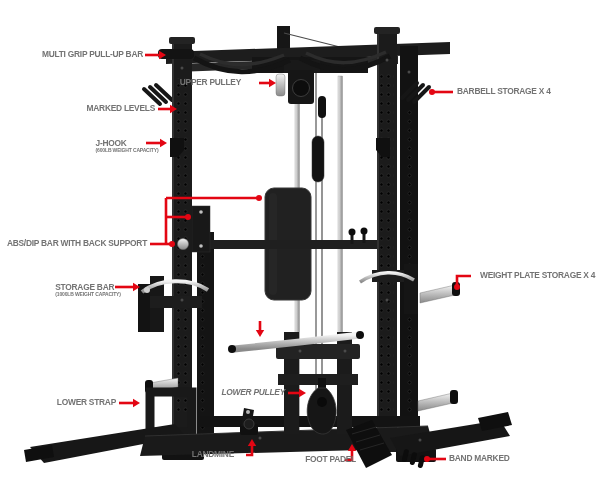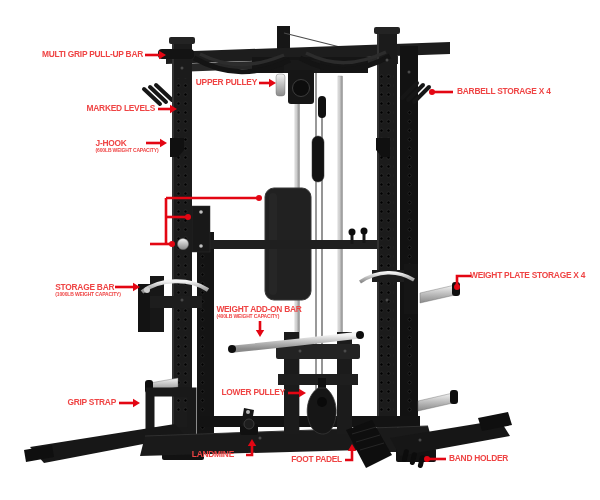--- a/index.html
+++ b/index.html
@@ -1,20 +1,20 @@
 <!DOCTYPE html>
 <html><head>
 <meta charset="utf-8">
 <style>
   html,body{margin:0;padding:0;background:#fff;}
   #stage{position:relative;width:600px;height:500px;background:#ffffff;overflow:hidden;
          font-family:"Liberation Sans",sans-serif;}
   #machine-svg,#annotation-svg{position:absolute;left:0;top:0;}
   #label-layer{position:absolute;left:0;top:0;width:600px;height:500px;}
-  .label{position:absolute;color:#ef4444;font-weight:bold;white-space:nowrap;line-height:1.12;}
+  .label{position:absolute;color:#737373;font-weight:bold;white-space:nowrap;line-height:1.12;}
   .label .main{font-size:8.4px;letter-spacing:-0.25px;display:block;}
   .label .sub{font-size:5px;letter-spacing:-0.15px;display:block;}
   .align-right{transform:translate(-100%,-50%);text-align:right;}
   .align-left{transform:translate(0,-50%);text-align:left;}
   .align-center{transform:translate(-50%,-50%);text-align:left;}
 </style>
 </head>
 <body>
 
 <div id="stage">
@@ -256,46 +256,45 @@
       <div class="label align-right" style="left: 143px; top: 55px;">
         <span class="main">MULTI GRIP PULL-UP BAR</span>
       </div>
       <div class="label align-right" style="left: 155px; top: 109px; text-align: center;">
         <span class="main">MARKED LEVELS</span>
       </div>
       <div class="label align-center" style="left: 127px; top: 146px;">
         <span class="main">J-HOOK</span>
         <span class="sub">(600LB WEIGHT CAPACITY)</span>
       </div>
+      <div class="label align-right" style="left: 147px; top: 244px;">
+        <span class="main">ABS/DIP BAR WITH BACK SUPPORT</span>
+      </div>
       <div class="label align-center" style="left: 88px; top: 290px;">
         <span class="main">STORAGE BAR</span>
         <span class="sub">(1000LB WEIGHT CAPACITY)</span>
       </div>
-      <div class="label align-right" style="left: 257px; top: 83px;">
+      <div class="label align-right" style="left: 241px; top: 83px;">
         <span class="main">UPPER PULLEY</span>
       </div>
       <div class="label align-left" style="left: 457px; top: 92px;">
         <span class="main">BARBELL STORAGE X 4</span>
       </div>
-      <div class="label align-left" style="left: 470px; top: 276px;">
+      <div class="label align-left" style="left: 480px; top: 276px;">
         <span class="main">WEIGHT PLATE STORAGE X 4</span>
       </div>
-      <div class="label align-center" style="left: 259px; top: 312px;">
-        <span class="main">WEIGHT ADD-ON BAR</span>
-        <span class="sub">(400LB WEIGHT CAPACITY)</span>
-      </div>
-      <div class="label align-right" style="left: 285px; top: 393px;">
+      <div class="label align-right" style="left: 285px; top: 393px; font-style: italic;">
         <span class="main">LOWER PULLEY</span>
       </div>
       <div class="label align-right" style="left: 116px; top: 403px;">
-        <span class="main">GRIP STRAP</span>
+        <span class="main">LOWER STRAP</span>
       </div>
       <div class="label align-right" style="left: 234px; top: 455px;">
         <span class="main">LANDMINE</span>
       </div>
-      <div class="label align-right" style="left: 342px; top: 460px; padding-left: 29px;">
+      <div class="label align-right" style="left: 356px; top: 460px; padding-left: 29px;">
         <span class="main">FOOT PADEL</span>
       </div>
       <div class="label align-left" style="left: 449px; top: 459px;">
-        <span class="main">BAND HOLDER</span>
+        <span class="main">BAND MARKED</span>
       </div>
     </div>
 </div>
 
 </body></html>

